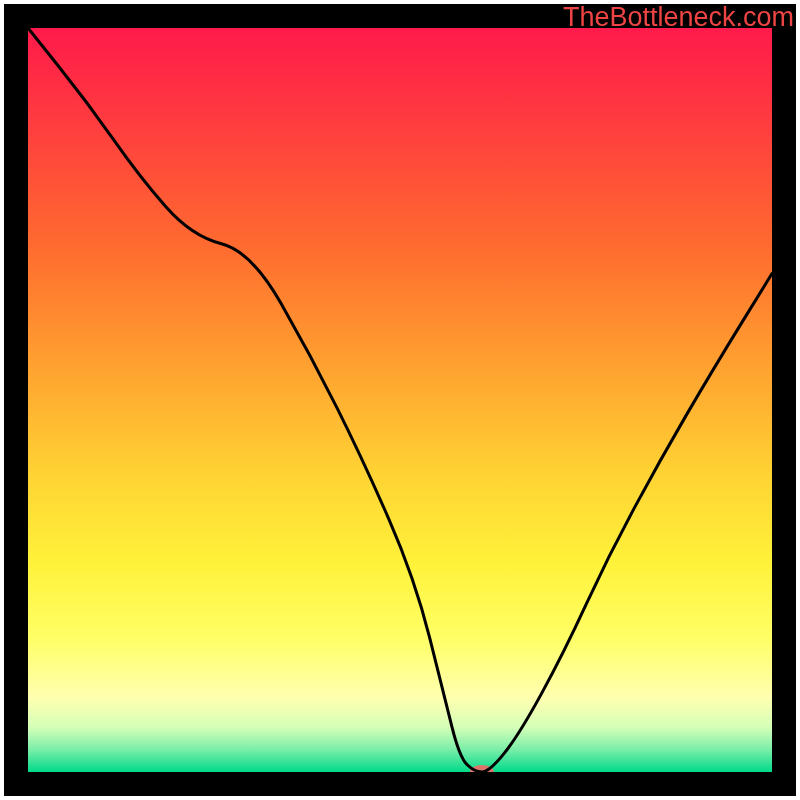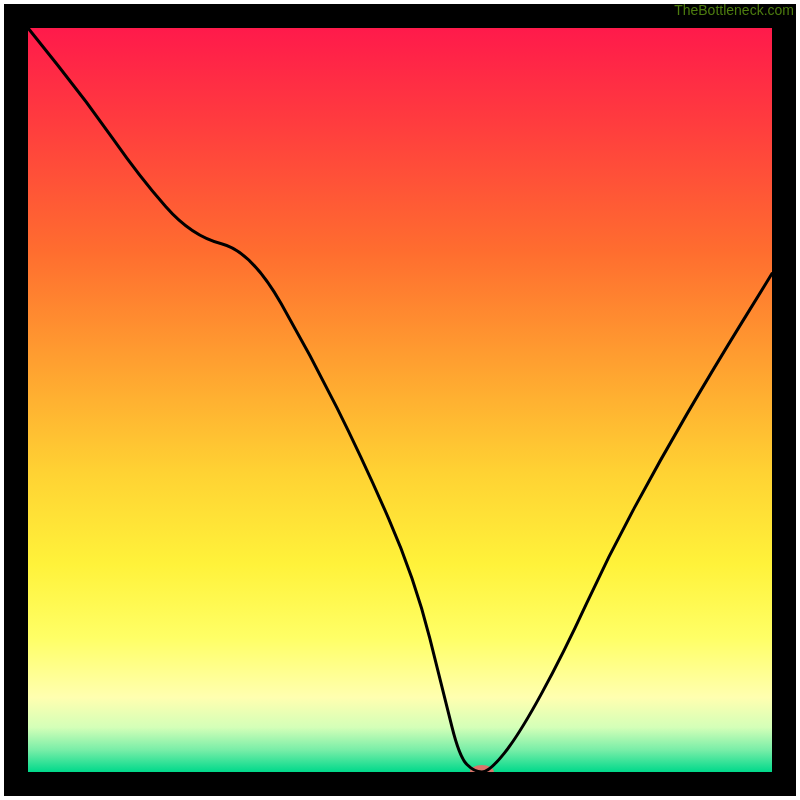--- a/index.html
+++ b/index.html
@@ -10,22 +10,22 @@
   }
   .chart-container {
     position: relative;
     width: 800px;
     height: 800px;
   }
   .watermark {
     position: absolute;
     top: 2px;
     right: 6px;
-    font-size: 14px;
-    color: #4d7c0f;
+    font-size: 27px;
+    color: #ef4444;
     font-family: Arial, sans-serif;
     z-index: 10;
   }
   svg {
     display: block;
   }
 </style>
 </head>
 <body>
 

